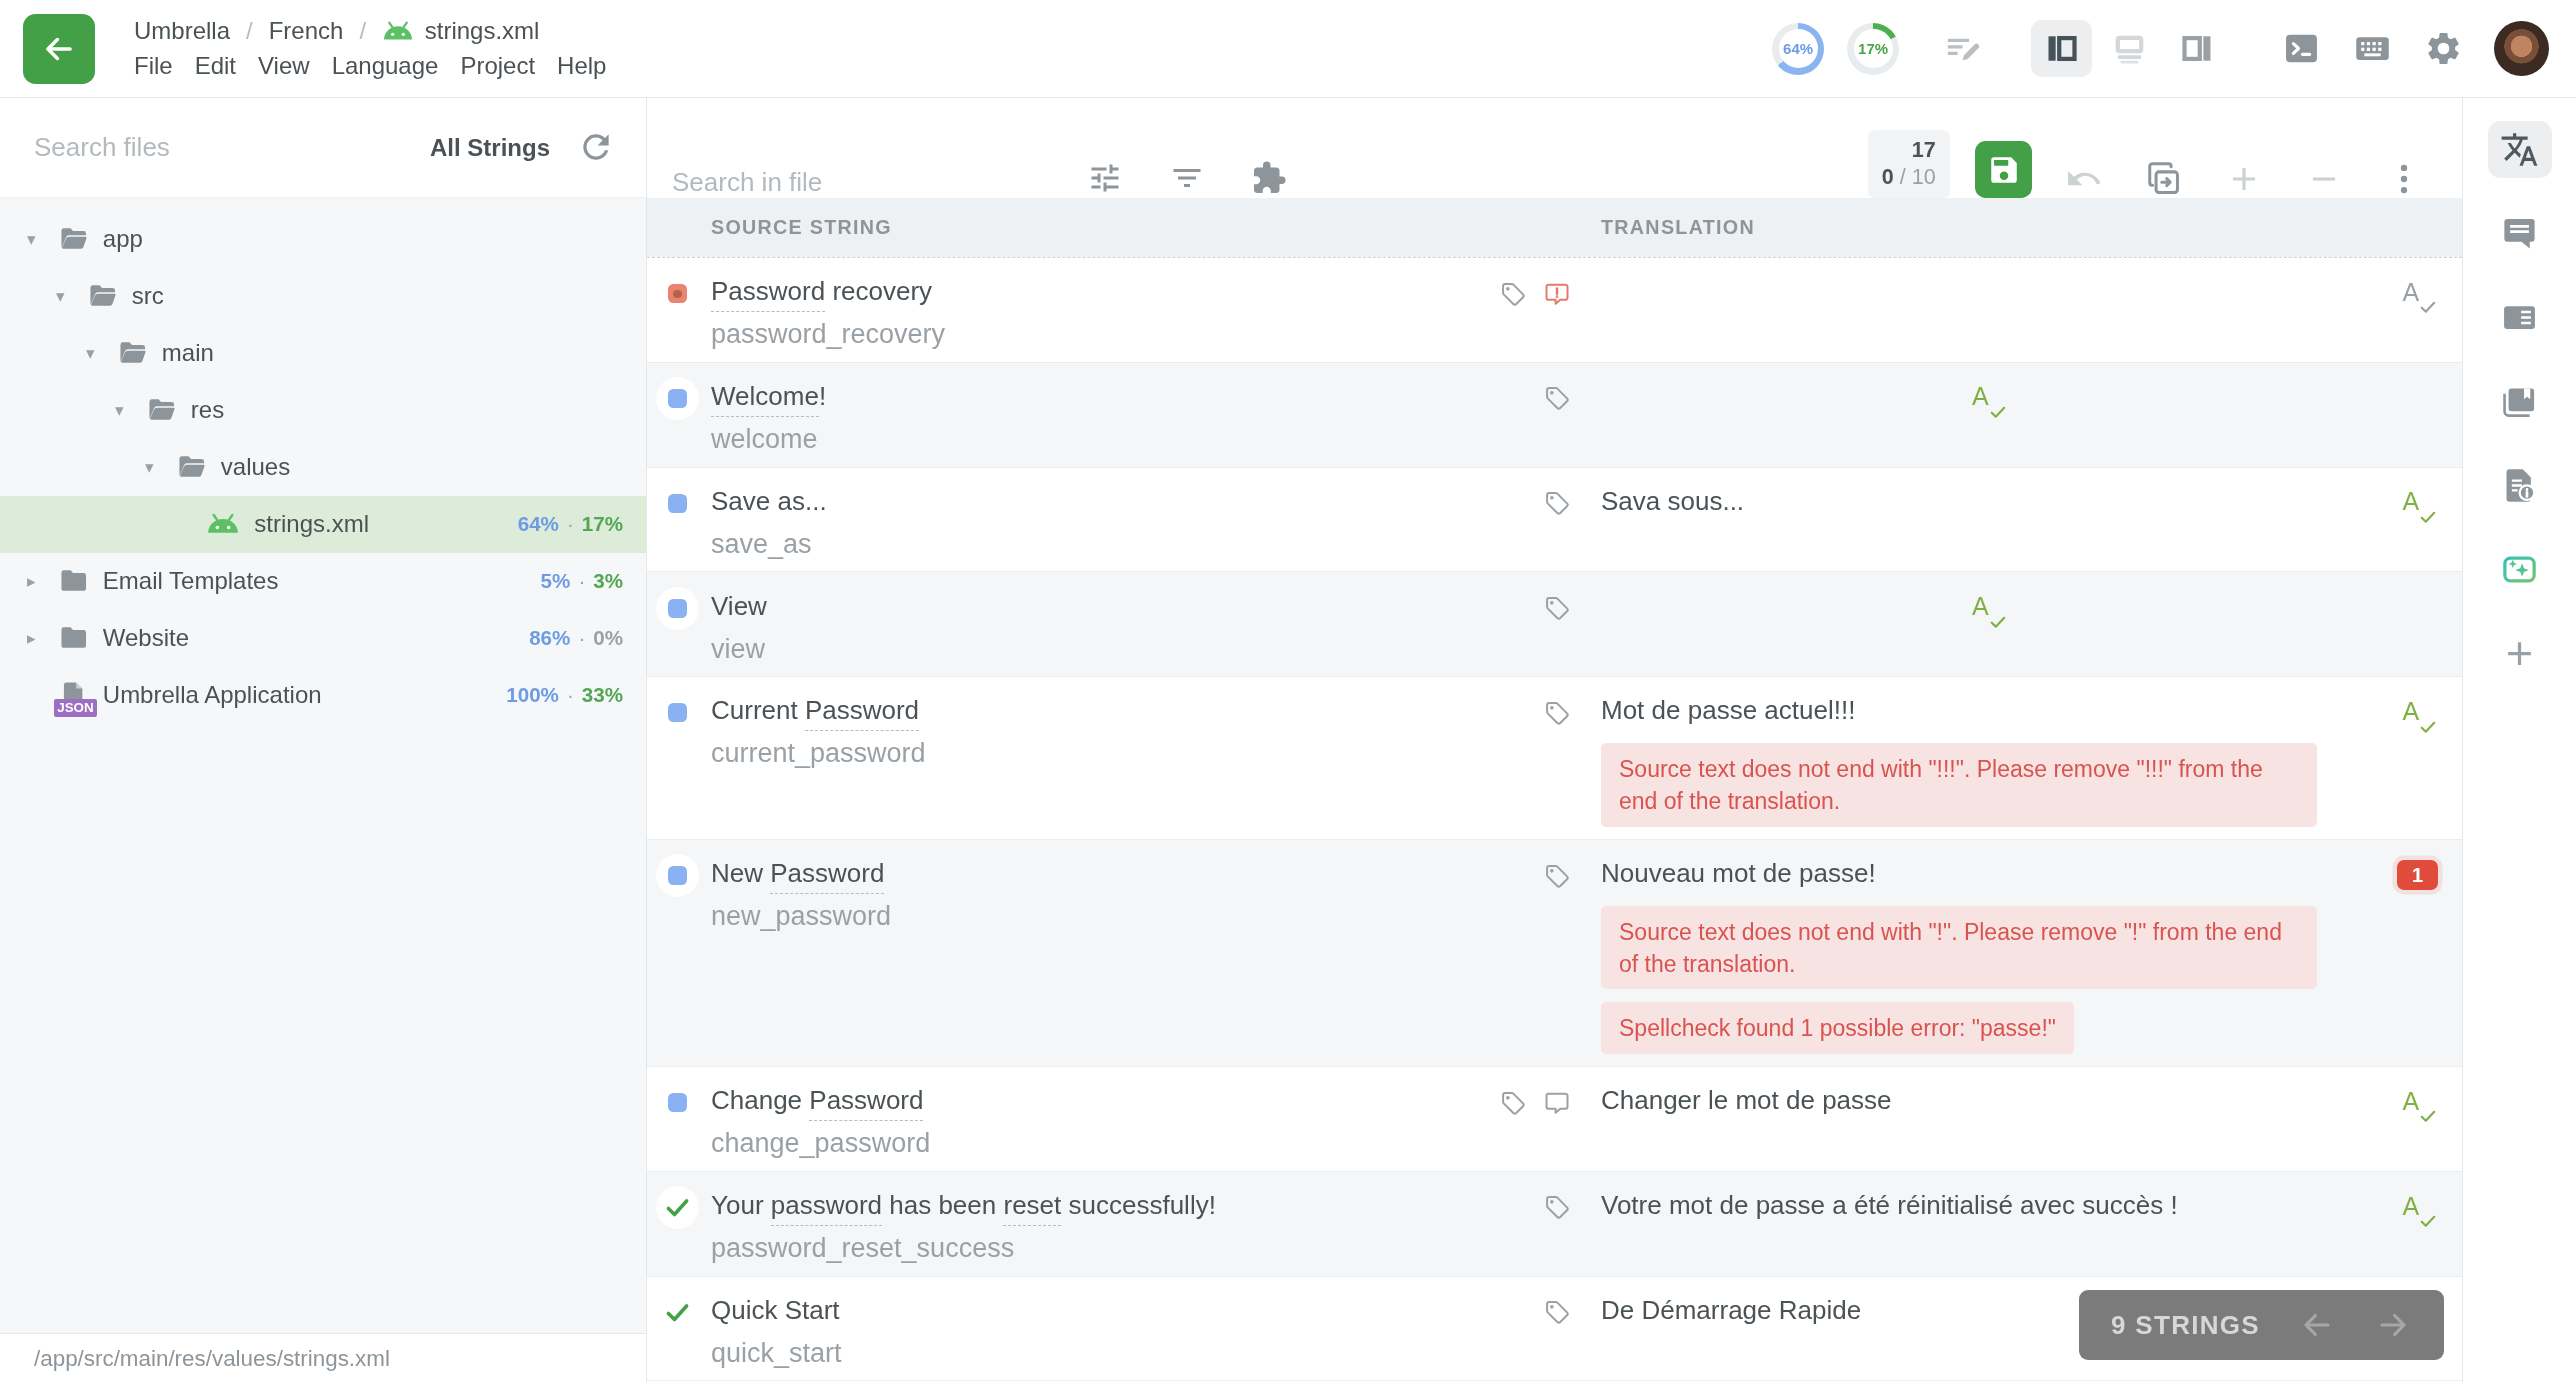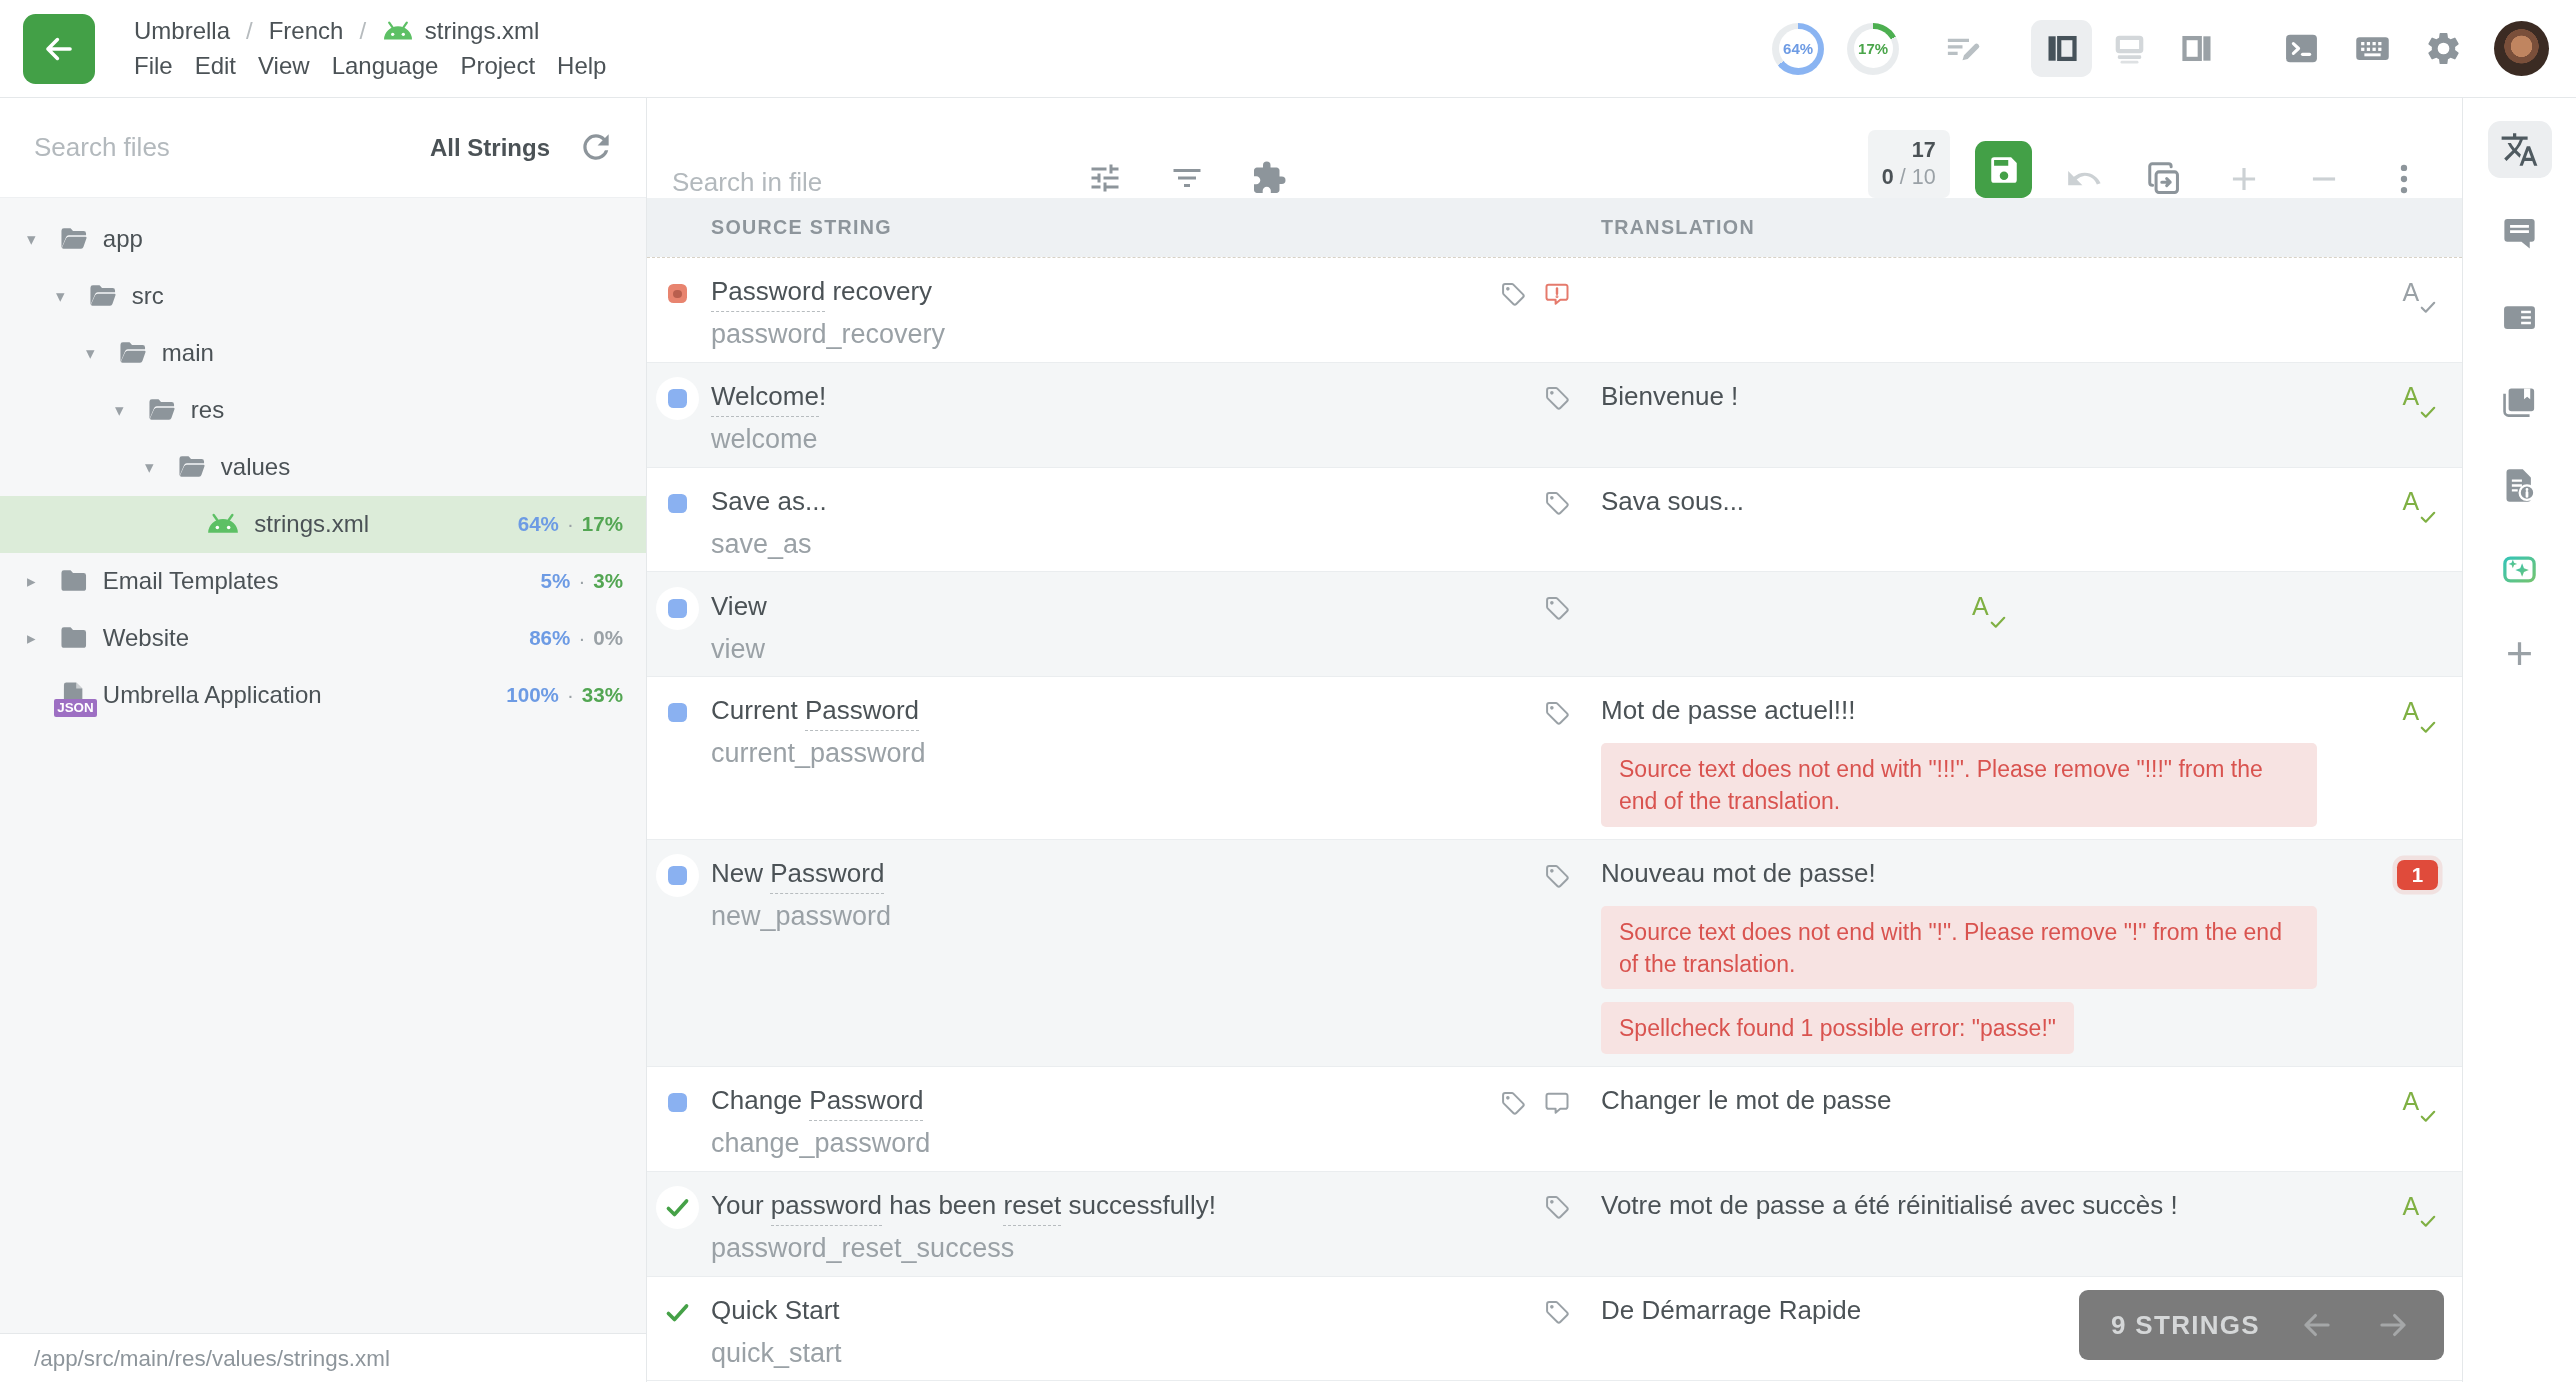--- a/index.html
+++ b/index.html
@@ -533,24 +533,20 @@
         <div class="src-key">welcome</div>
       </div>
       <div class="cell-ricons">
               <span class="ic ">
                 <svg viewBox="0 0 24 24" fill="none" stroke="currentColor" stroke-width="1.7">
                   <path d="M20.6 12.3 12.3 4a1.8 1.8 0 0 0-1.3-.5H5.3A1.8 1.8 0 0 0 3.5 5.3V11c0 .5.2 1 .5 1.3l8.3 8.3a1.8 1.8 0 0 0 2.5 0l5.8-5.8a1.8 1.8 0 0 0 0-2.5z"></path>
                   <circle cx="7.6" cy="7.6" r="0.7" fill="currentColor"></circle>
                 </svg>
               </span>
             </div>
-      <div class="cell-tr">
-        <div class="tr-line">Bienvenue !</div>
-
-      </div>
       <div class="cell-right">
               <span class="acheck green"><span>A</span><span class="tick ic">
                   <svg viewBox="0 0 18 14" fill="none" stroke="currentColor" stroke-width="2.4" stroke-linecap="round" stroke-linejoin="round">
                     <path d="M2 7.5l4.5 4.5L16 2"></path>
                   </svg>
                 </span></span>
             </div>
     </div>
           <div class="srow  ">
       <div class="cell-status">

